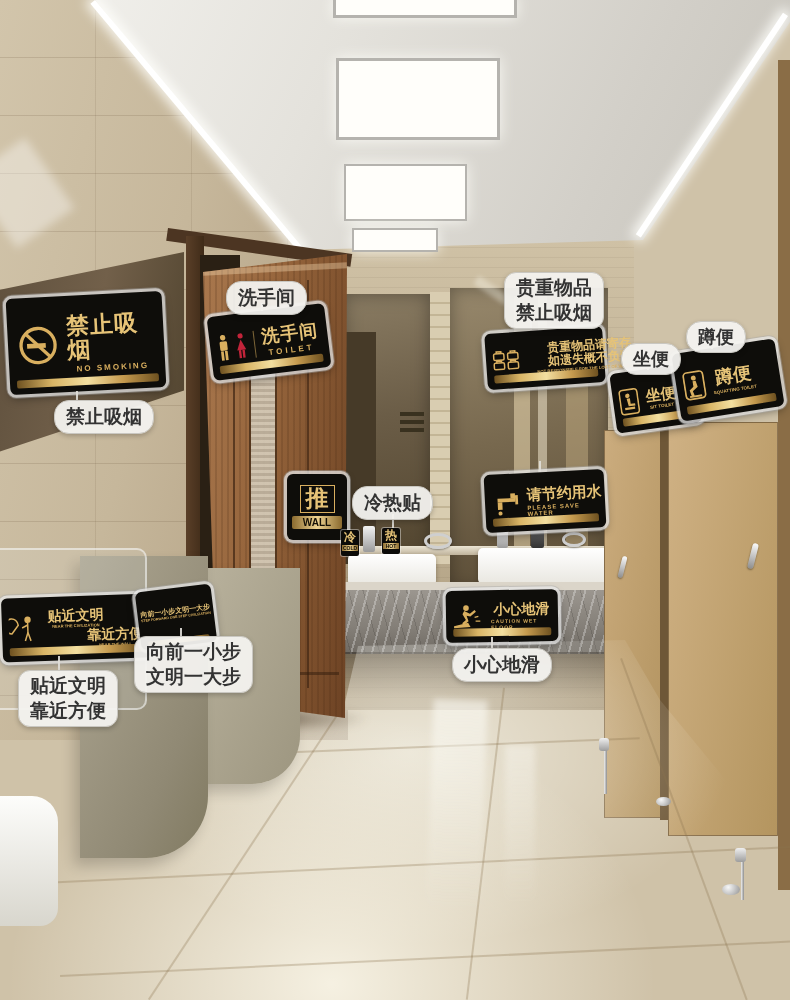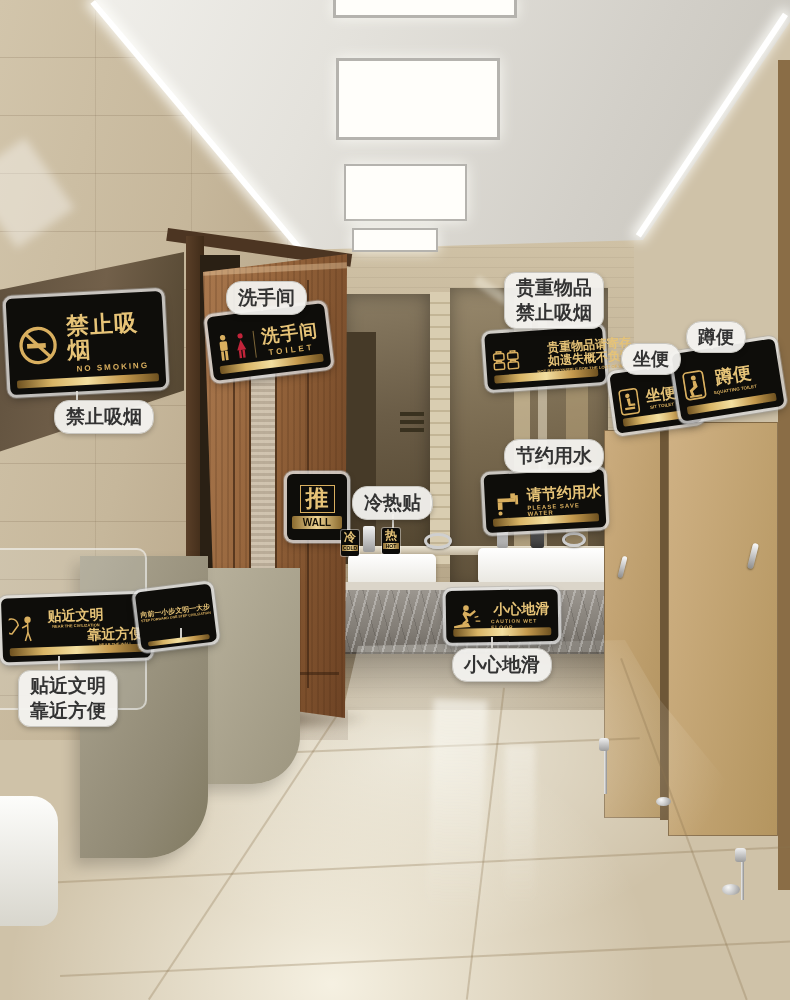--- a/index.html
+++ b/index.html
@@ -386,21 +386,20 @@
         </svg>
     </span>
     <span class="txtcol">
       <b class="cn">贵重物品请寄存</b>
       <b class="cn">如遗失概不负责</b>
       <i class="en">NOT RESPONSIBLE FOR THE LOST OF VALUABLES</i>
     </span>
     <span class="stripe"></span>
   </div>
 
-  <div class="bubble b-sw">节约用水</div>
   <div class="pin" style="left:539px;top:461px;height:11px;"></div>
   <div class="sign s-sw">
     <span class="icon">
       <svg width="28" height="26" viewBox="0 0 30 28">
           <g fill="#d9af5f">
             <rect x="6" y="9" width="19" height="4"></rect>
             <rect x="20" y="4" width="5" height="5"></rect>
             <rect x="25" y="6" width="3" height="10"></rect>
             <rect x="6" y="13" width="5" height="8"></rect>
             <circle cx="8.5" cy="25" r="2.2"></circle>
@@ -496,15 +495,19 @@
     <div>贴近文明</div>
     <div>靠近方便</div>
   </div>
   <div class="pin" style="left:58px;top:656px;height:15px;"></div>
 
   <div class="sign s-step">
     <b class="cn">向前一小步文明一大步</b>
     <i class="en">STEP FORWARD ONE STEP CIVILIZATION</i>
     <span class="stripe"></span>
   </div>
+  <div class="bubble b2 b-step">
+    <div>向前一小步</div>
+    <div>文明一大步</div>
+  </div>
   <div class="pin" style="left:180px;top:628px;height:10px;"></div>
 
 </div>
 
 </body></html>

